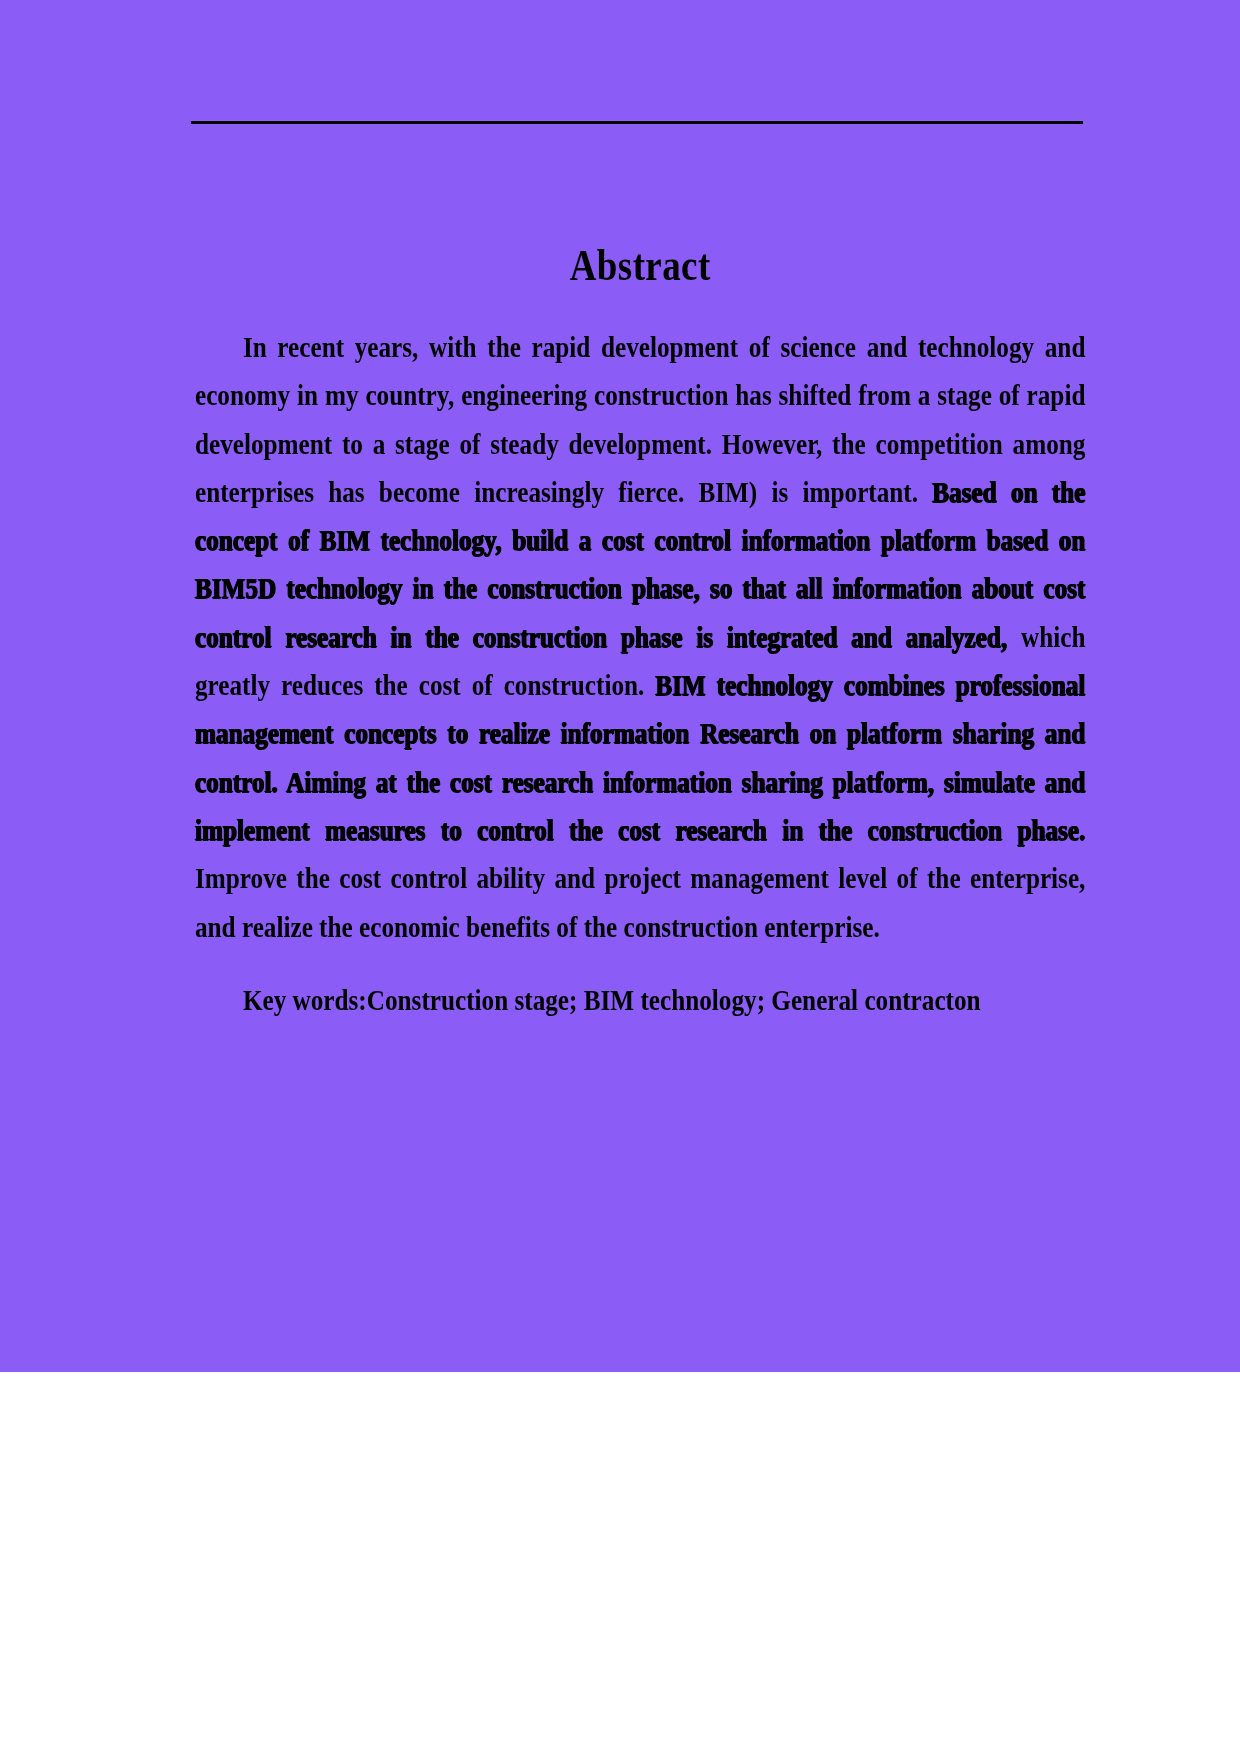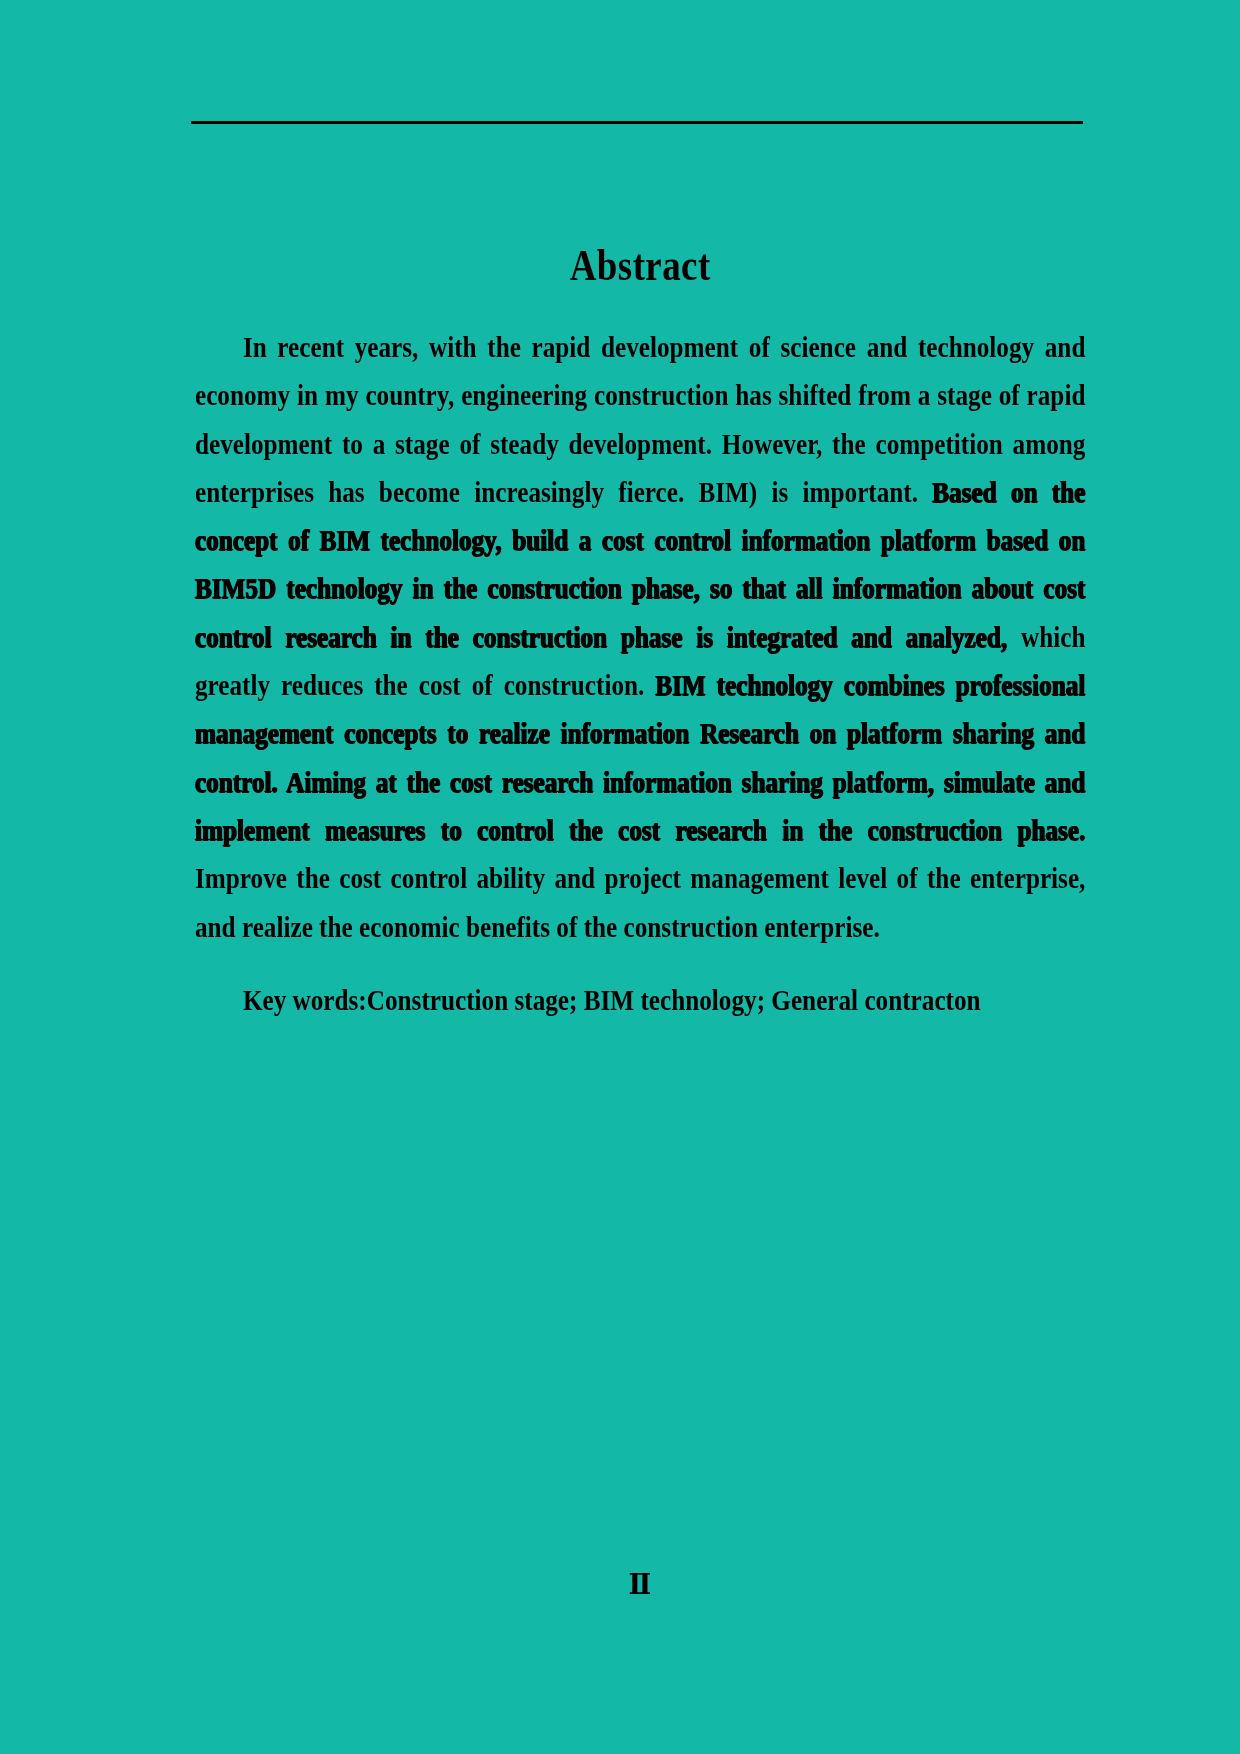--- a/index.html
+++ b/index.html
@@ -3,22 +3,22 @@
 <meta charset="utf-8">
 <style>
   html, body {
     margin: 0;
     padding: 0;
     background: #ffffff;
   }
   .page {
     position: relative;
     width: 1240px;
-    height: 1754px;
-    background: #14b8a6;
+    height: 1372px;
+    background: #8b5cf6;
     color: #000000;
     font-family: "Liberation Serif", "DejaVu Serif", serif;
     overflow: hidden;
   }
   .header-rule {
     position: absolute;
     left: 191px;
     top: 121px;
     width: 892px;
     height: 3px;

